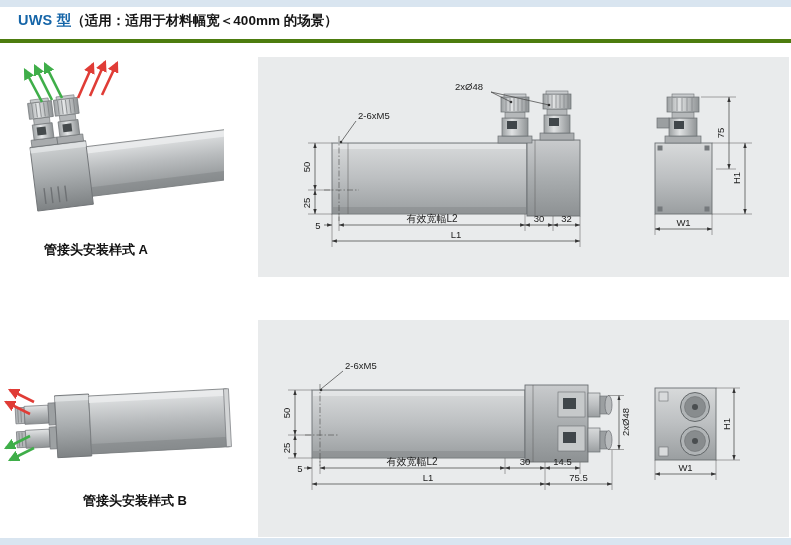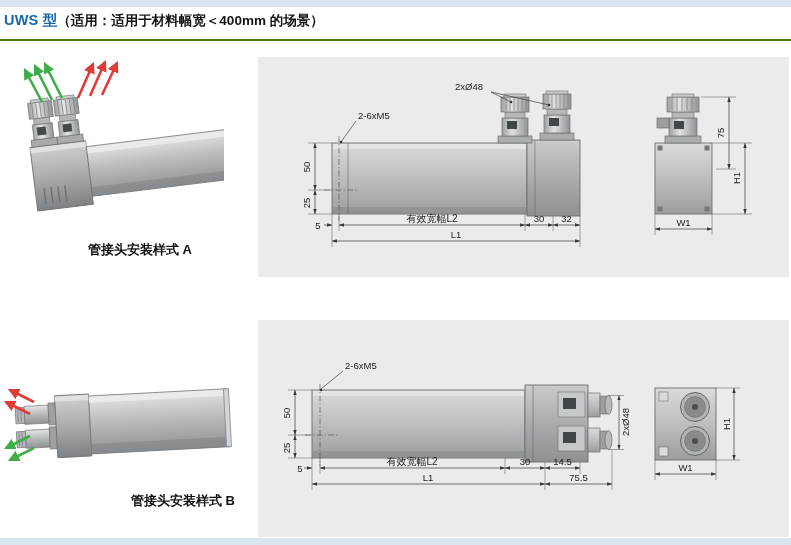--- a/index.html
+++ b/index.html
@@ -2,30 +2,30 @@
 <html><head>
 <meta charset="utf-8">
 <style>
   *{box-sizing:border-box;margin:0;padding:0}
   html,body{background:#ffffff}
   body{font-family:"Liberation Sans","DejaVu Sans",sans-serif}
   .page{position:relative;width:791px;height:545px;background:#ffffff;overflow:hidden}
   .strip{position:absolute;left:0;width:100%;height:7px;background:#d9e5f0}
   .strip.top{top:0}
   .strip.bottom{bottom:0}
-  .header{position:absolute;top:9px;left:0;width:100%;padding:2px 0 9px 4px;border-bottom:2px solid #4d7c0f;background:#fff}
+  .header{position:absolute;top:9px;left:0;width:100%;padding:2px 0 9px 18px;border-bottom:4px solid #4d7c0f;background:#fff}
   .title-model{color:#1565a8;font-weight:bold;font-size:14.5px;letter-spacing:.2px}
   .title-rest{color:#151515;font-weight:bold;font-size:13.5px}
   .panel{position:absolute;left:258px;width:531px;background:#e9ebec}
   #panel-a{top:57px;height:220px}
   #panel-b{top:320px;height:217px}
   .product{position:absolute}
   #product-a{left:12px;top:56px}
   #product-b{left:4px;top:370px}
-  .caption{position:absolute;text-align:right;font-weight:bold;font-size:13px;color:#111}
+  .caption{position:absolute;text-align:center;font-weight:bold;font-size:13px;color:#111}
   #caption-a{left:0;width:192px;top:241px}
   #caption-b{left:35px;width:200px;top:492px}
   svg text{font-family:"Liberation Sans","DejaVu Sans",sans-serif;font-size:9.5px;fill:#1c1c1c}
   svg text.cjk{font-size:10px}
   .dim{stroke:#3c3c3c;stroke-width:0.7;fill:none}
   .ext{stroke:#5f5f5f;stroke-width:0.55;fill:none}
   .cl{stroke:#4a4a4a;stroke-width:0.6;stroke-dasharray:6 2 1.5 2;fill:none}
   .ldr{stroke:#3c3c3c;stroke-width:0.7;fill:none}
   .mid{text-anchor:middle}
 </style>

